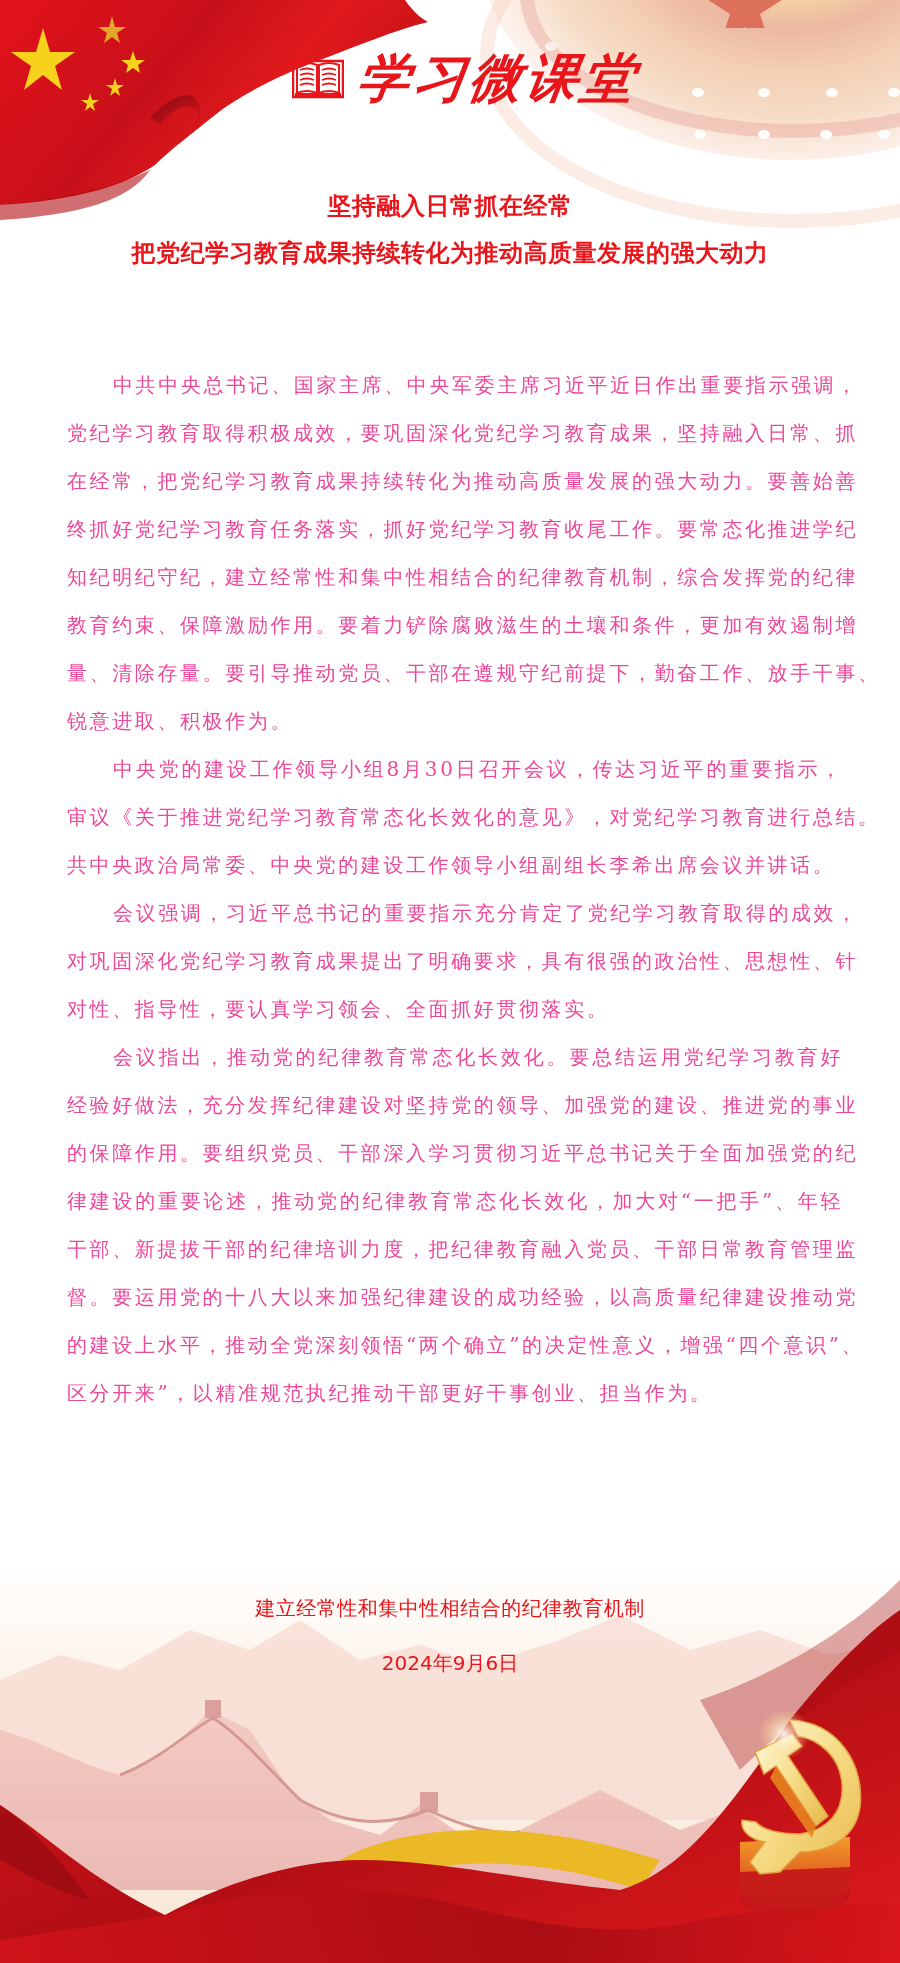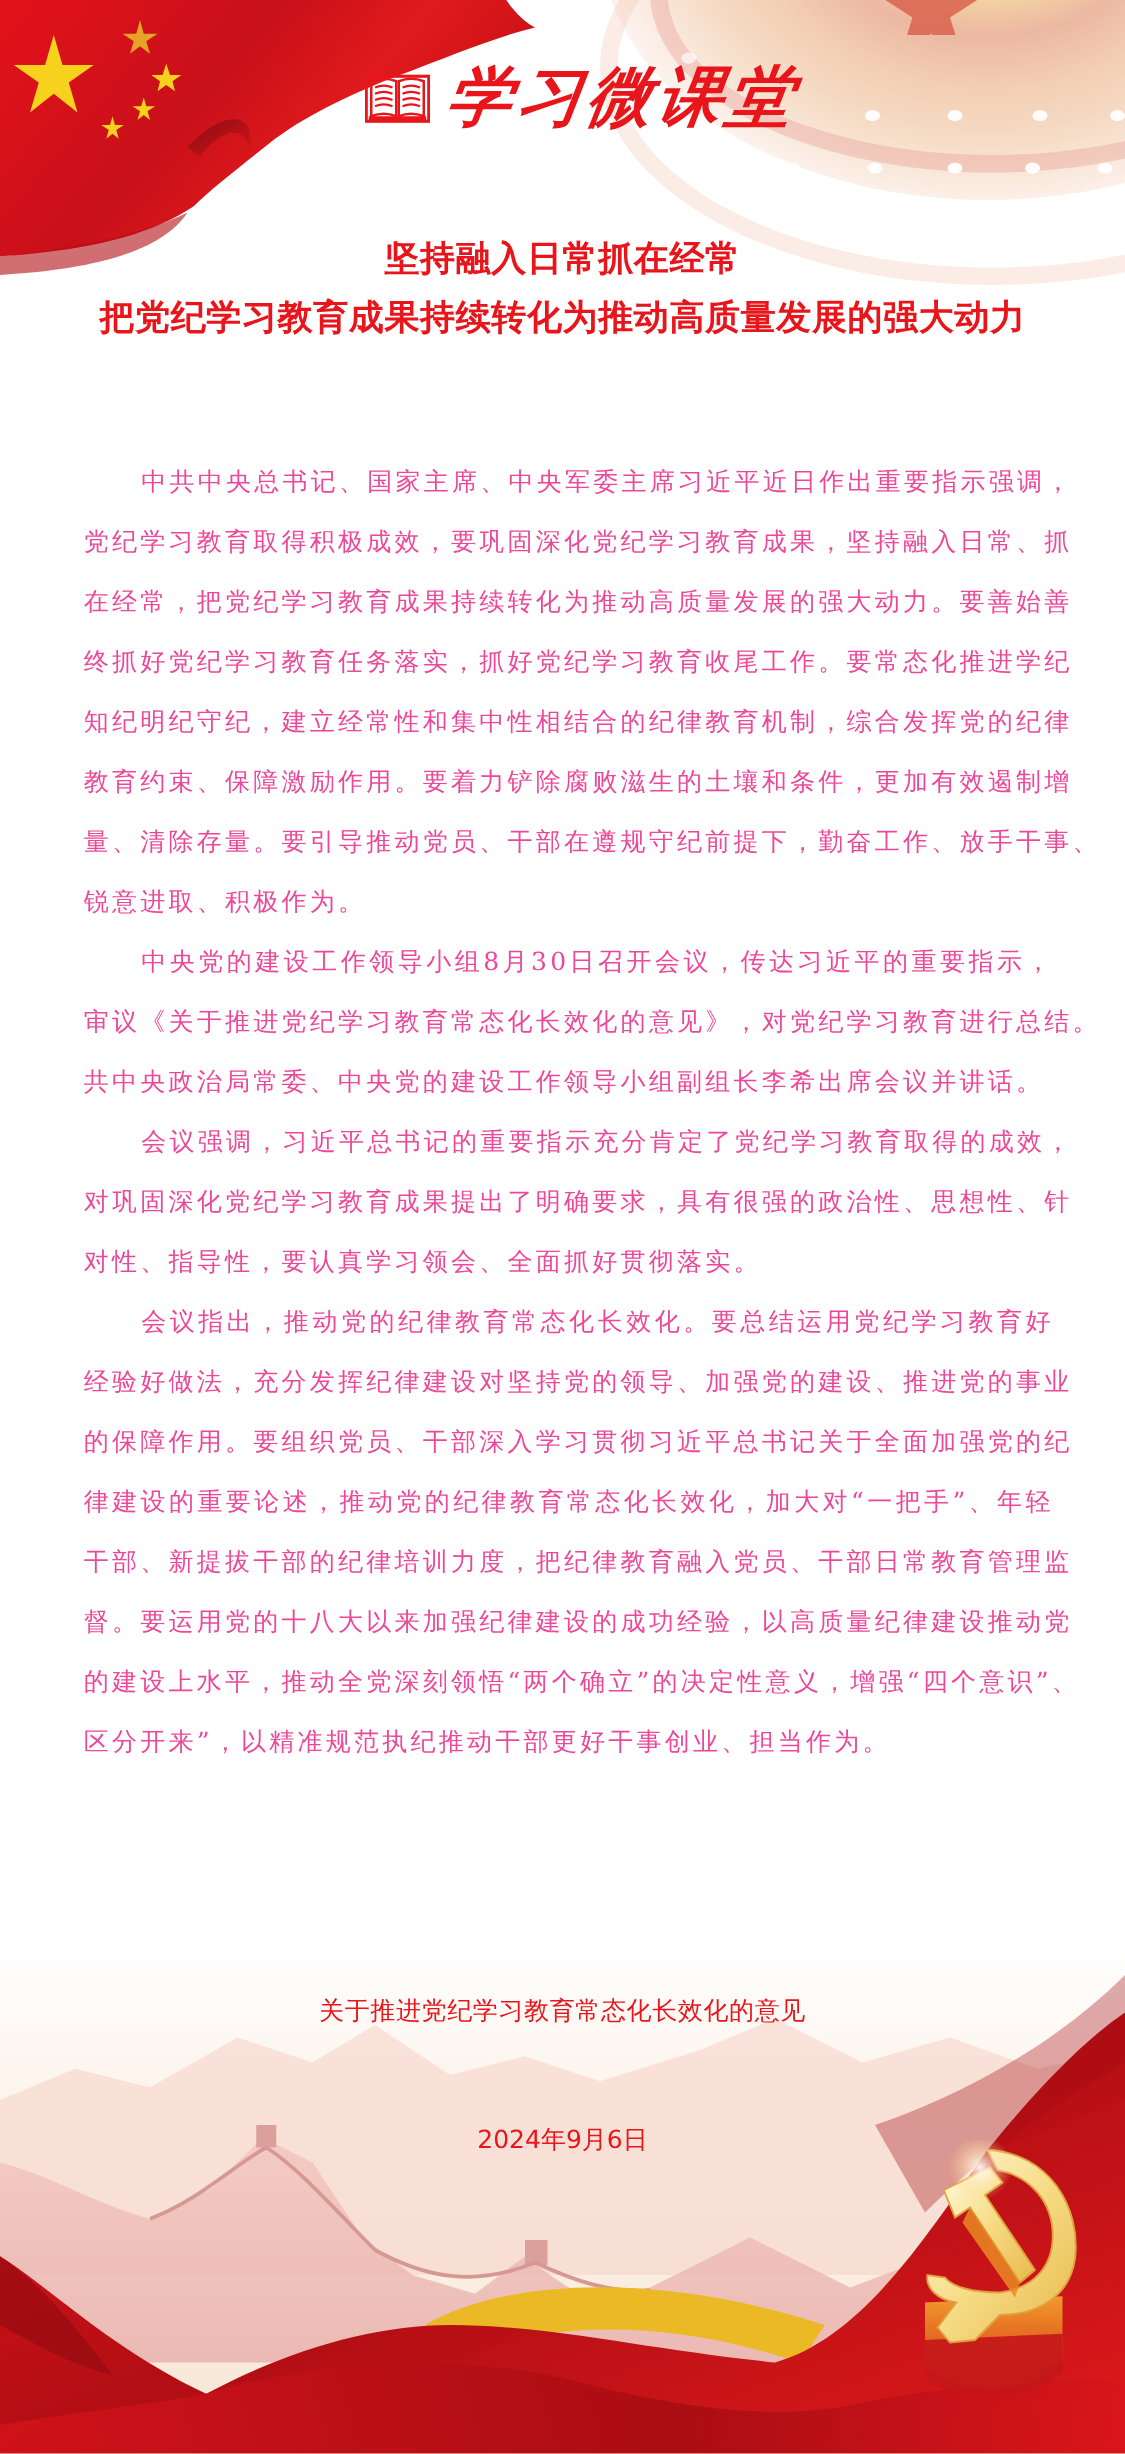--- a/index.html
+++ b/index.html
@@ -26,21 +26,21 @@
   .logo-title {
     font-family: "DejaVu Serif", "Liberation Serif", serif;
     font-size: 52px; font-weight: bold; font-style: italic;
     color: #e8151b; letter-spacing: 4px; line-height: 60px;
     transform: skewX(-8deg);
   }
   
   .title-block { position: absolute; left: 0; top: 183px; width: 900px; text-align: center; }
   .title-line {
     font-family: "DejaVu Sans", "Liberation Sans", sans-serif;
-    font-weight: bold; color: #e8151b; font-size: 28px; line-height: 47px;
+    font-weight: bold; color: #e8151b; font-size: 24px; line-height: 47px;
     letter-spacing: 0.5px;
   }
   
   .article { position: absolute; left: 67px; top: 361px; width: 776px; }
   .body-line {
     display: block; height: 48px; line-height: 48px;
     font-size: 20px; color: #ec4899;
     text-align: justify; text-align-last: justify;
     white-space: nowrap;
     letter-spacing: 2.6px;
@@ -51,21 +51,21 @@
   .footer-bg { position: absolute; left: 0; top: 1560px; width: 900px; height: 403px; overflow: hidden; }
   .mountains-svg { position: absolute; left: 0; top: 0; }
   .footer-org {
     position: absolute; left: 0; top: 1588px; width: 900px; text-align: center;
     font-family: "DejaVu Sans", "Liberation Sans", sans-serif;
     color: #e8151b; font-size: 20px; line-height: 40px; letter-spacing: 0.5px;
   }
   .footer-date {
     position: absolute; left: 0; top: 1643px; width: 900px; text-align: center;
     font-family: "DejaVu Sans", "Liberation Sans", sans-serif;
-    color: #e8151b; font-size: 20px; line-height: 40px; margin-top: 48px;
+    color: #e8151b; font-size: 20px; line-height: 40px;
   }
   .emblem { position: absolute; left: 720px; top: 1712px; width: 150px; height: 210px; }
 </style>
 </head>
 <body>
 
 <div class="header">
   <div class="hall-glow"></div>
   <div class="hall-ring" style="left:520px; top:-150px; width:520px; height:260px; border-color:rgba(230,150,140,0.35);"></div>
   <div class="hall-ring" style="left:480px; top:-120px; width:600px; height:320px; border-color:rgba(240,190,160,0.28);"></div>
@@ -195,21 +195,21 @@
 
     <path d="M340,300 C400,265 520,255 660,300 L640,330 C520,290 420,300 360,330 Z" fill="#eab925"></path>
 
     <path d="M0,245 C40,270 90,320 165,355 C230,320 300,300 360,300 C440,300 520,320 620,330 C690,310 740,230 790,160 C830,110 870,70 900,50 L900,403 L0,403 Z" fill="url(#ribbonGrad)"></path>
     <path d="M0,245 C30,265 60,300 90,340 C50,330 20,310 0,300 Z" fill="#8e0a10" opacity="0.6"></path>
     <path d="M165,355 C250,330 360,320 460,345 C540,365 620,380 700,360 C760,350 830,340 900,345 L900,403 L0,403 L0,380 C60,370 110,365 165,355 Z" fill="url(#ribbonGrad2)" opacity="0.85"></path>
     <path d="M700,140 C760,120 840,80 900,20 L900,90 C850,120 790,160 740,210 Z" fill="#a20c12" opacity="0.35"></path>
   </svg>
 </div>
 
-<div class="footer-org">关于推进党纪学习教育常态化长效化的意见</div>
+<div class="footer-org">建立经常性和集中性相结合的纪律教育机制</div>
 <div class="footer-date">2024年9月6日</div>
 
 <svg class="emblem" viewBox="0 0 150 210">
   <defs>
     <linearGradient id="goldFace" x1="0" y1="0" x2="1" y2="1">
       <stop offset="0" stop-color="#fffbe0"></stop>
       <stop offset="0.5" stop-color="#f6dc86"></stop>
       <stop offset="1" stop-color="#e8b84a"></stop>
     </linearGradient>
     <linearGradient id="sideOrange" x1="0" y1="0" x2="0" y2="1">

